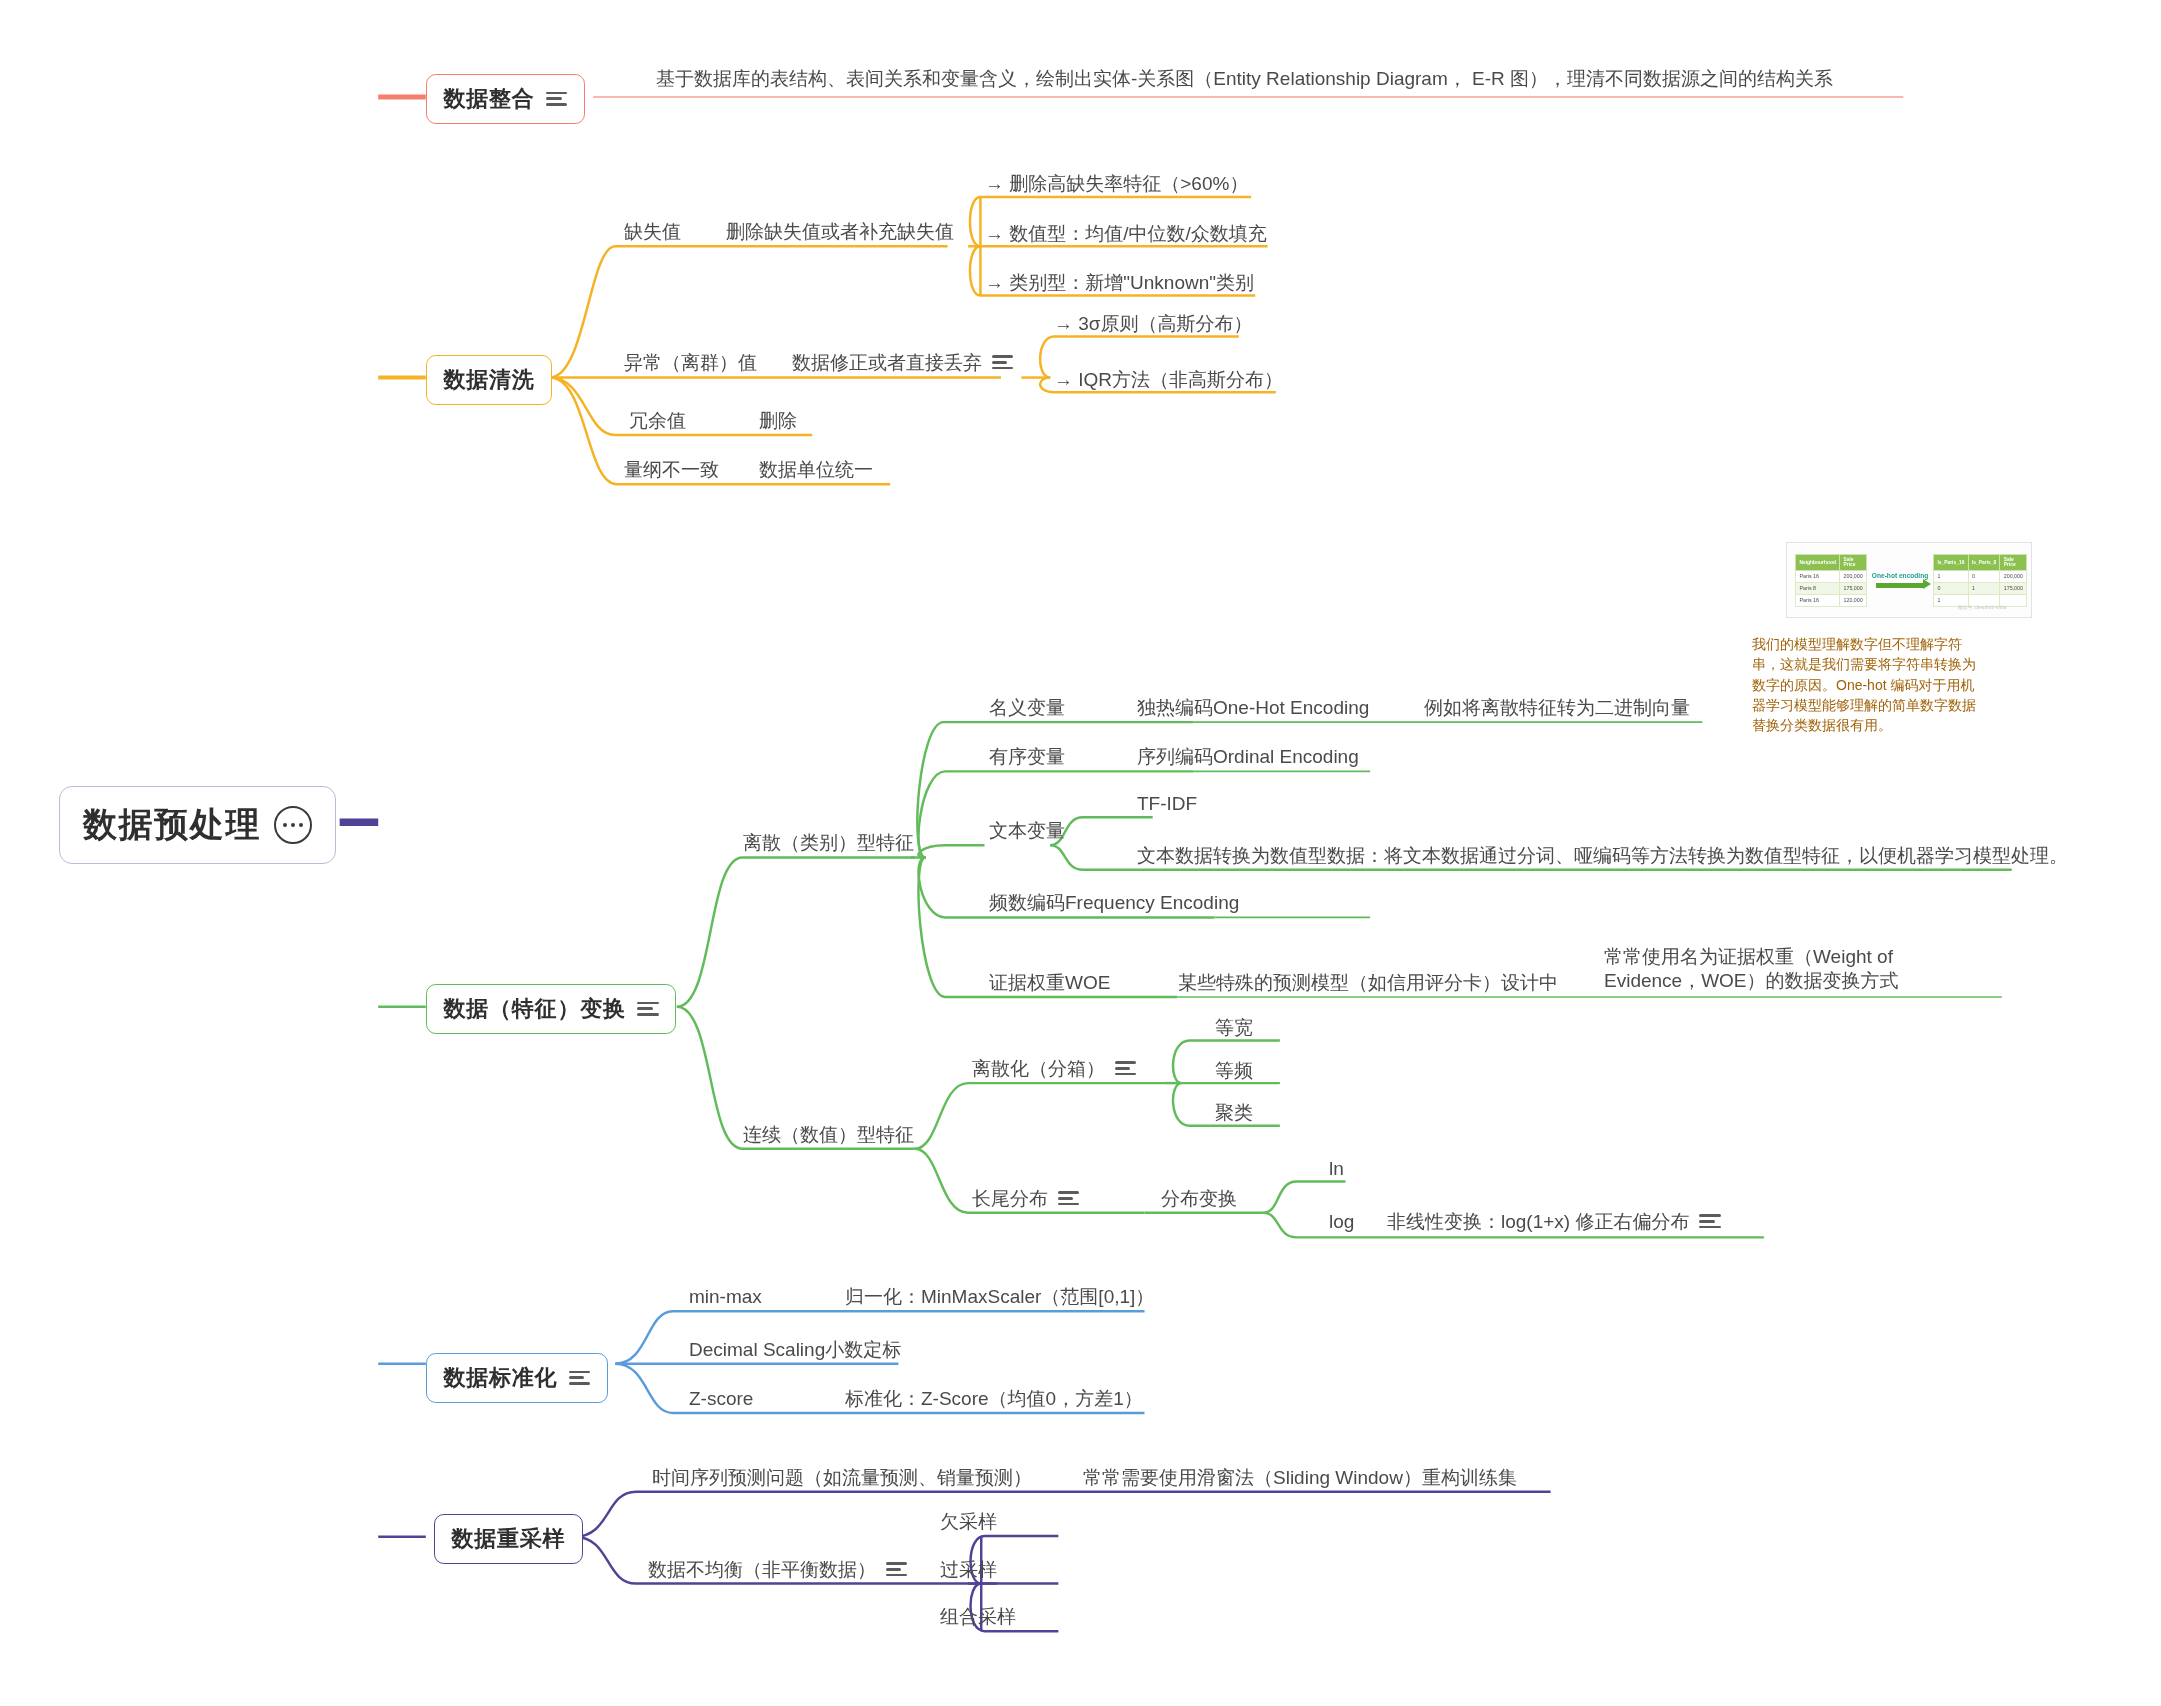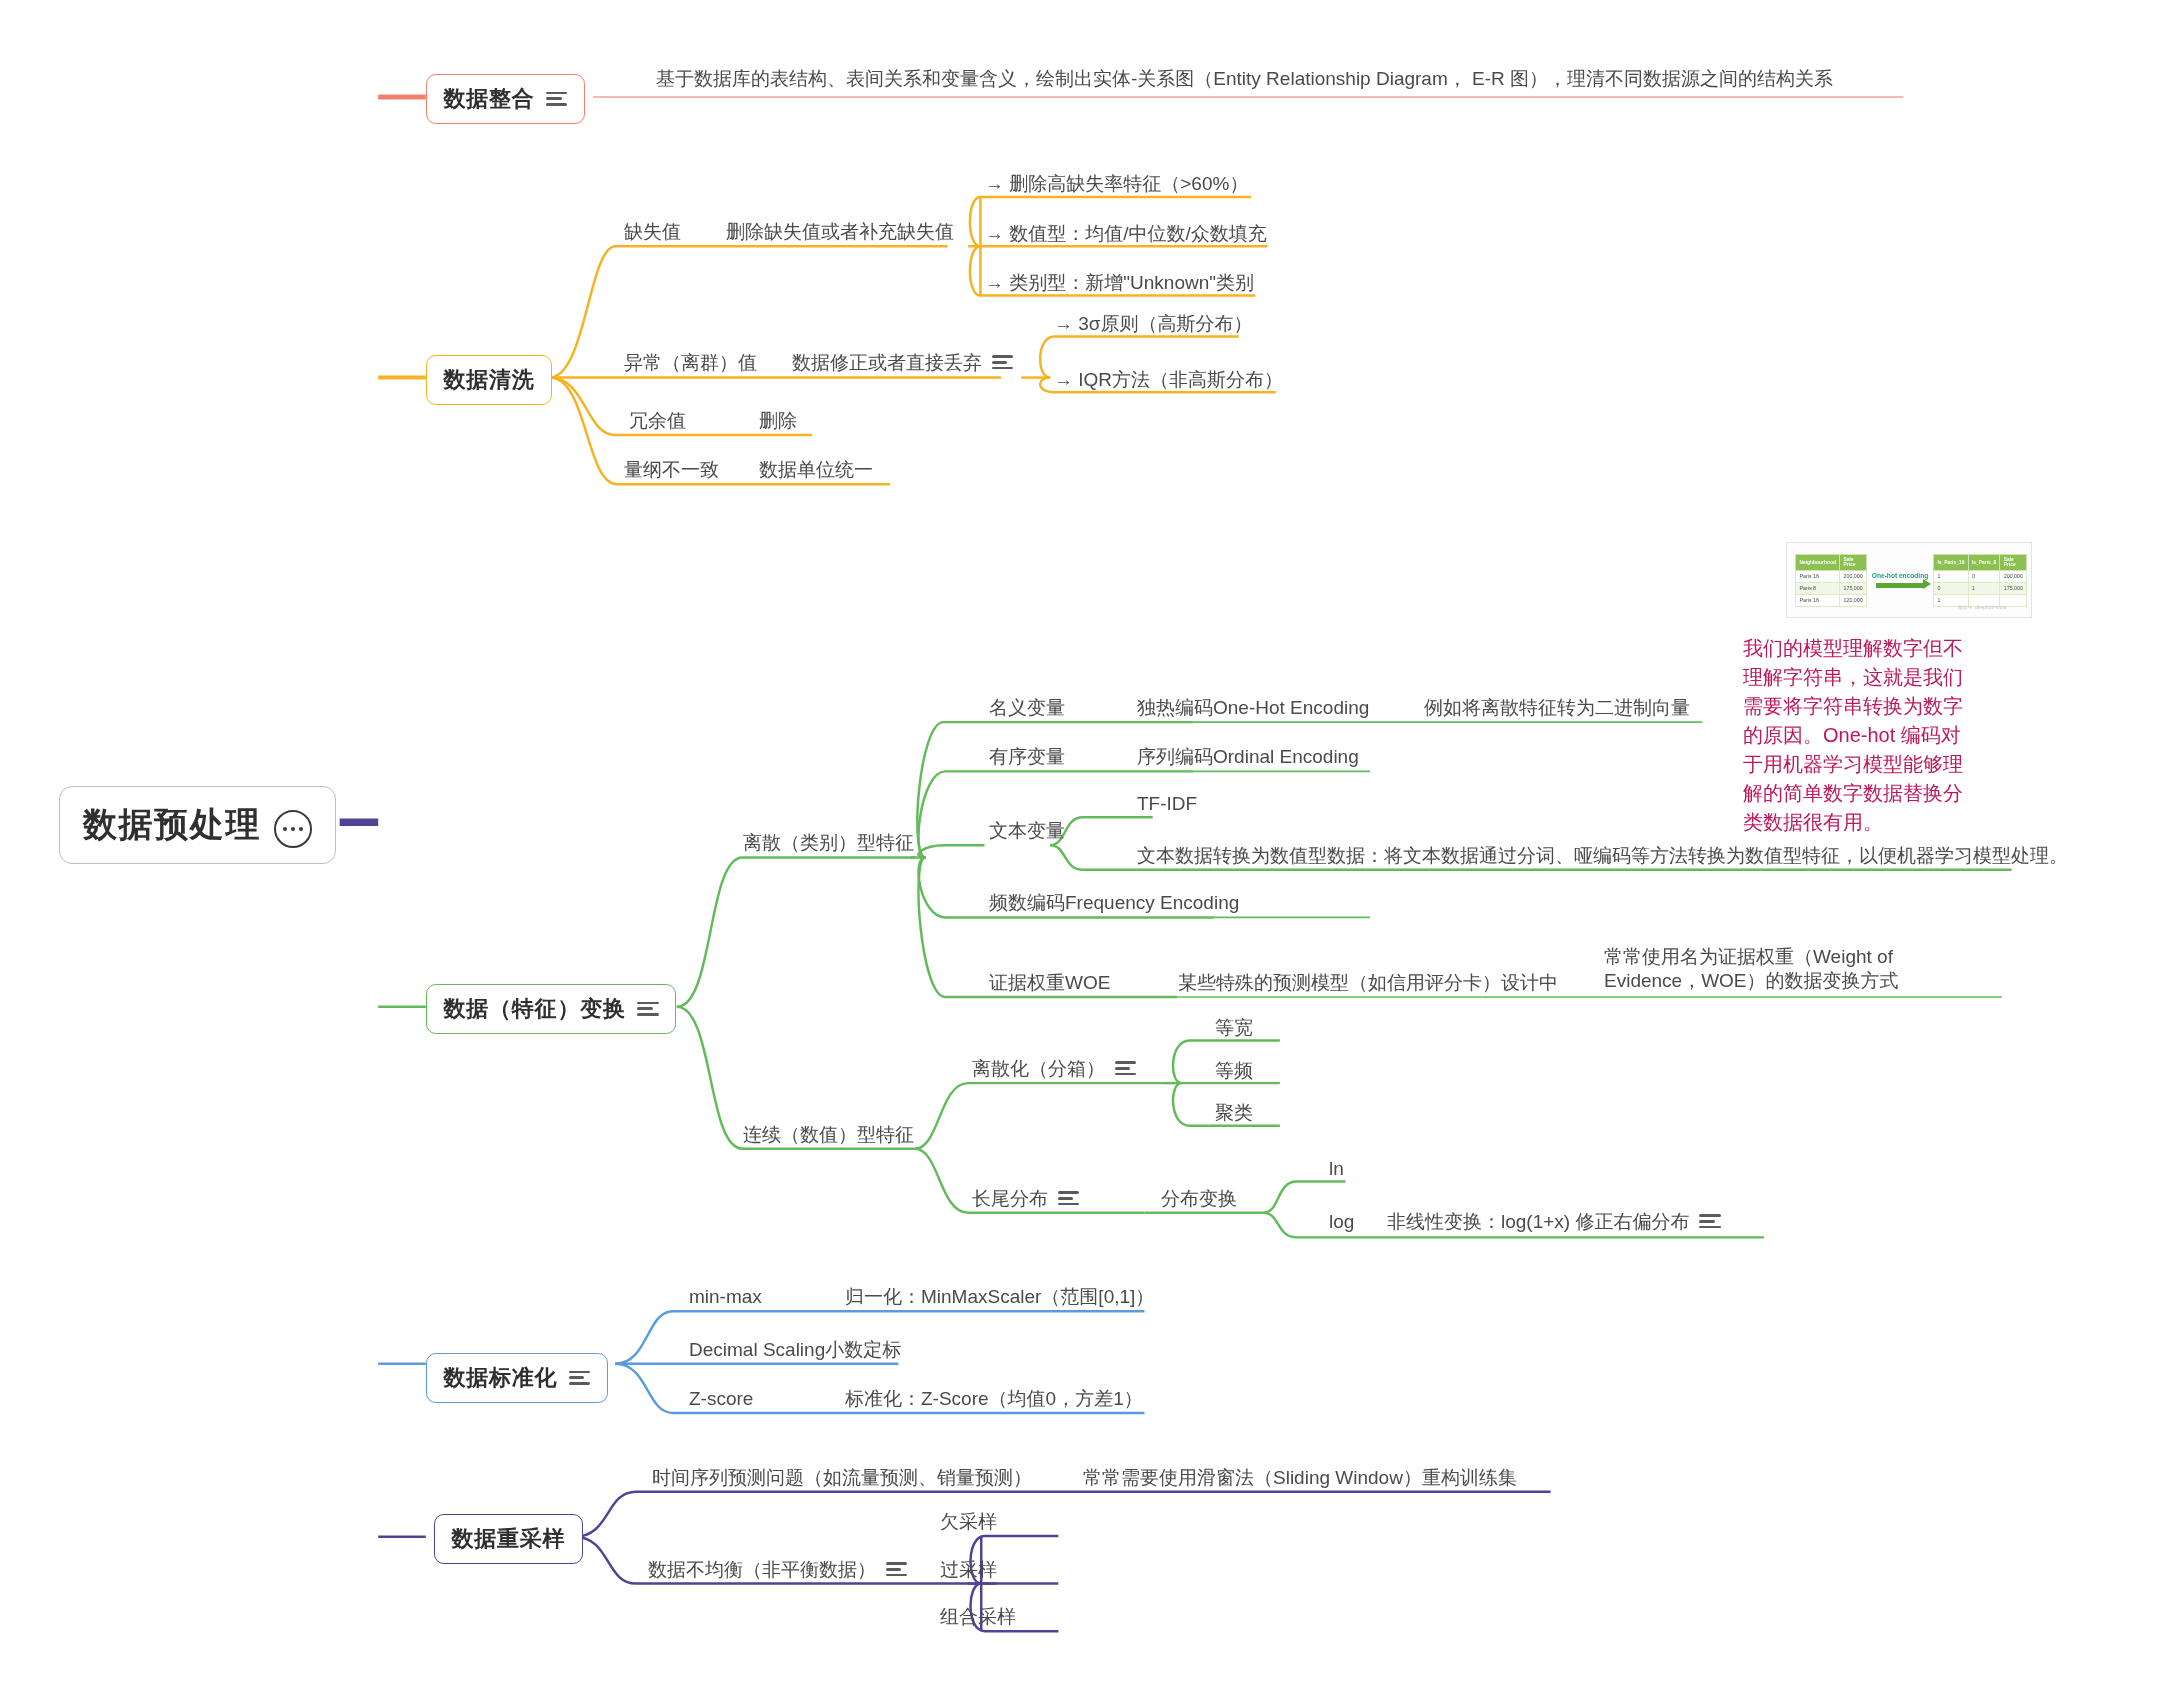--- a/index.html
+++ b/index.html
@@ -3,21 +3,21 @@
 <meta charset="utf-8">
 <style>
   html,body{margin:0;padding:0;background:#ffffff;}
   body{width:2161px;height:1706px;position:relative;overflow:hidden;
        font-family:"Liberation Sans","DejaVu Sans",sans-serif;color:#3c3c3c;}
   #canvas{position:absolute;inset:0;}
   svg.wires{position:absolute;left:0;top:0;width:2161px;height:1706px;pointer-events:none;}
 
   
   .node{position:absolute;white-space:nowrap;}
-  .root{display:flex;align-items:flex-end;gap:13px;border:1.6px solid #b9bdd6;border-radius:13px;
+  .root{display:flex;align-items:center;gap:13px;border:1.6px solid #b9bdd6;border-radius:13px;
         background:#fff;padding:14.8px 23px;font-size:34px;font-weight:bold;color:#2f2f2f;
         letter-spacing:1.6px;}
   .main{display:flex;align-items:center;gap:11.5px;border:1.6px solid #888;border-radius:9.8px;
         background:#fff;padding:9px 16.4px;font-size:22px;font-weight:bold;color:#2f2f2f;
         letter-spacing:0.8px;}
   .main.c-red{border-color:#f57f6e;}
   .main.c-amber{border-color:#f5b222;justify-content:center;}
   .main.c-green{border-color:#62bb5a;}
   .main.c-blue{border-color:#5a9bdc;margin-top:12px;}
   .main.c-purple{border-color:#4f4396;}
@@ -43,21 +43,21 @@
   .ohtable{border-collapse:collapse;font-size:5.3px;color:#4b4b4b;}
   .ohtable th{background:#8cc152;color:#fff;font-size:4.9px;padding:2.5px 3.3px;text-align:left;
               border:0.8px solid #cfe3ae;font-weight:bold;}
   .ohtable td{padding:2.5px 3.3px;border:0.8px solid #dcebc6;background:#fff;}
   .ohtable tr:nth-child(odd) td{background:#f1f7e6;}
   .oharrow{display:flex;flex-direction:column;align-items:center;margin:0 4.9px;}
   .oharrow .lbl{color:#1fa08a;font-size:6.6px;font-weight:bold;margin-bottom:3.3px;white-space:nowrap;}
   .oharrow .bar{width:48px;height:4.9px;background:#5aa832;position:relative;}
   .oharrow .bar:after{content:"";position:absolute;right:-7.4px;top:-3.3px;border-left:8.2px solid #5aa832;
                       border-top:5.7px solid transparent;border-bottom:5.7px solid transparent;}
-  .pic-cap{position:absolute;font-size:20px;line-height:1.45;color:#be185d;width:234px;}
+  .pic-cap{position:absolute;font-size:14px;line-height:1.45;color:#a16207;width:234px;margin-left:9px;}
   .wm{position:absolute;font-size:4.9px;color:#c7c7c7;}
 </style>
 </head>
 <body>
 
 <div id="canvas">
 
   <svg class="wires" viewBox="0 0 2634 2079">
     <defs>
       <linearGradient id="trunk" x1="0" y1="0" x2="0" y2="1">

